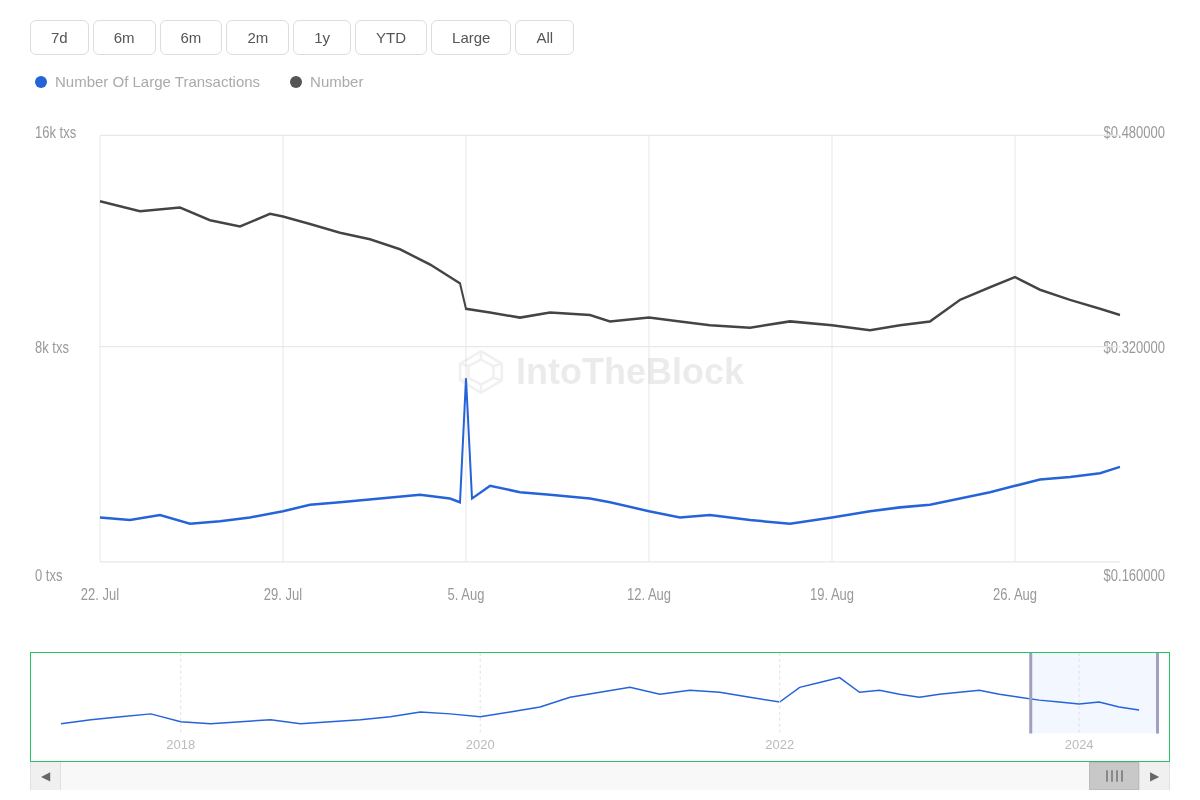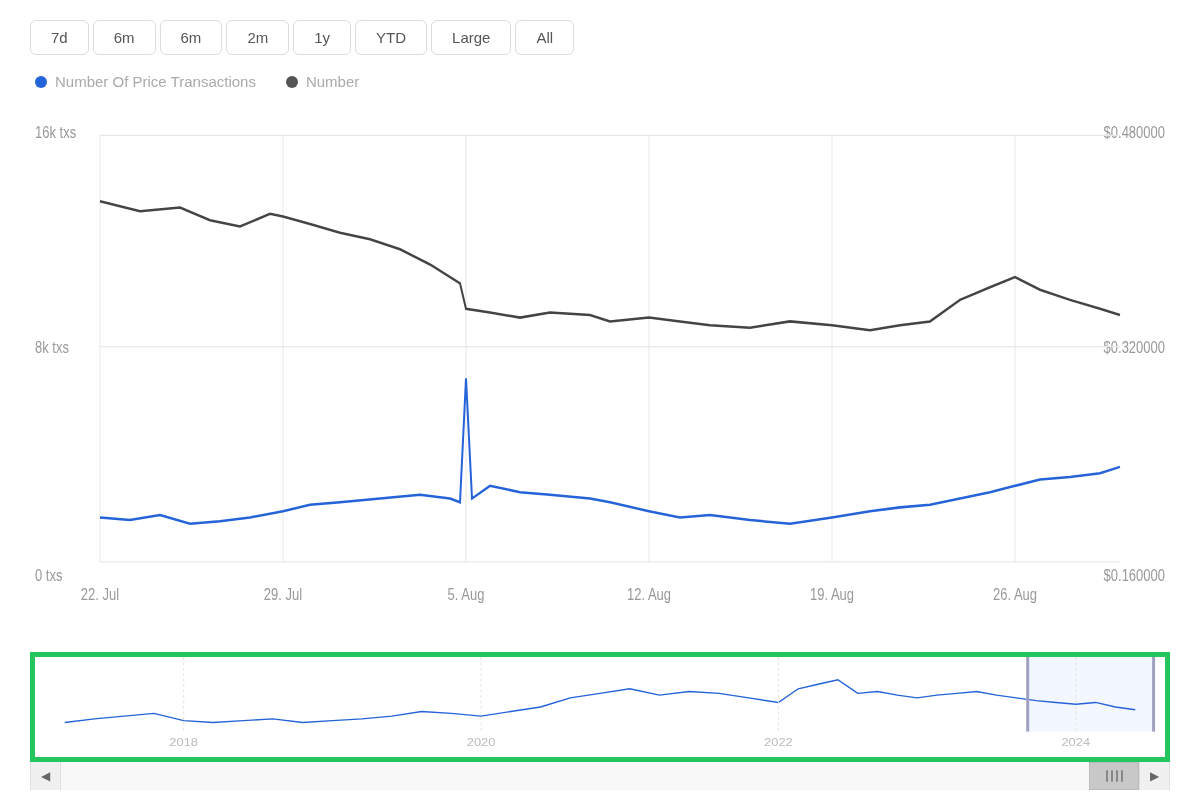--- a/index.html
+++ b/index.html
@@ -80,21 +80,21 @@
 
     .main-chart-svg {
       width: 100%;
       height: 100%;
     }
 
     
     .mini-chart-wrapper {
       height: 110px;
       position: relative;
-      border: 5px solid #22c55e;
+      border: 1px solid #22c55e;
       background: #fff;
       margin-top: 8px;
     }
 
     .mini-chart-svg {
       width: 100%;
       height: 100%;
     }
 
     
@@ -194,31 +194,44 @@
     <button class="time-btn">2m</button>
     <button class="time-btn">1y</button>
     <button class="time-btn">YTD</button>
     <button class="time-btn">Large</button>
     <button class="time-btn">All</button>
   </div>
 
   <div class="legend">
     <div class="legend-item">
       <span class="legend-dot legend-dot-blue"></span>
-      <span>Number Of Price Transactions</span>
+      <span>Number Of Large Transactions</span>
     </div>
     <div class="legend-item">
       <span class="legend-dot legend-dot-dark"></span>
       <span>Number</span>
     </div>
   </div>
 
   <div class="chart-area">
     <div class="main-chart-wrapper">
       
+      <div class="watermark">
+        <svg class="watermark-logo" viewBox="0 0 60 60" fill="none" xmlns="http://www.w3.org/2000/svg">
+          <polygon points="30,5 55,20 55,40 30,55 5,40 5,20" stroke="#888" stroke-width="3" fill="none"></polygon>
+          <polygon points="30,15 45,23 45,37 30,45 15,37 15,23" stroke="#888" stroke-width="3" fill="none"></polygon>
+          <line x1="30" y1="5" x2="30" y2="15" stroke="#888" stroke-width="3"></line>
+          <line x1="55" y1="20" x2="45" y2="23" stroke="#888" stroke-width="3"></line>
+          <line x1="55" y1="40" x2="45" y2="37" stroke="#888" stroke-width="3"></line>
+          <line x1="30" y1="55" x2="30" y2="45" stroke="#888" stroke-width="3"></line>
+          <line x1="5" y1="40" x2="15" y2="37" stroke="#888" stroke-width="3"></line>
+          <line x1="5" y1="20" x2="15" y2="23" stroke="#888" stroke-width="3"></line>
+        </svg>
+        <span>IntoTheBlock</span>
+      </div>
 
       <svg class="main-chart-svg" viewBox="0 0 1140 430" preserveAspectRatio="none">
 
         <text x="5" y="30" font-size="13" fill="#999" text-anchor="start">16k txs</text>
         <text x="5" y="200" font-size="13" fill="#999" text-anchor="start">8k txs</text>
         <text x="5" y="380" font-size="13" fill="#999" text-anchor="start">0 txs</text>
 
         <text x="1135" y="30" font-size="13" fill="#999" text-anchor="end">$0.480000</text>
         <text x="1135" y="200" font-size="13" fill="#999" text-anchor="end">$0.320000</text>
         <text x="1135" y="380" font-size="13" fill="#999" text-anchor="end">$0.160000</text>

